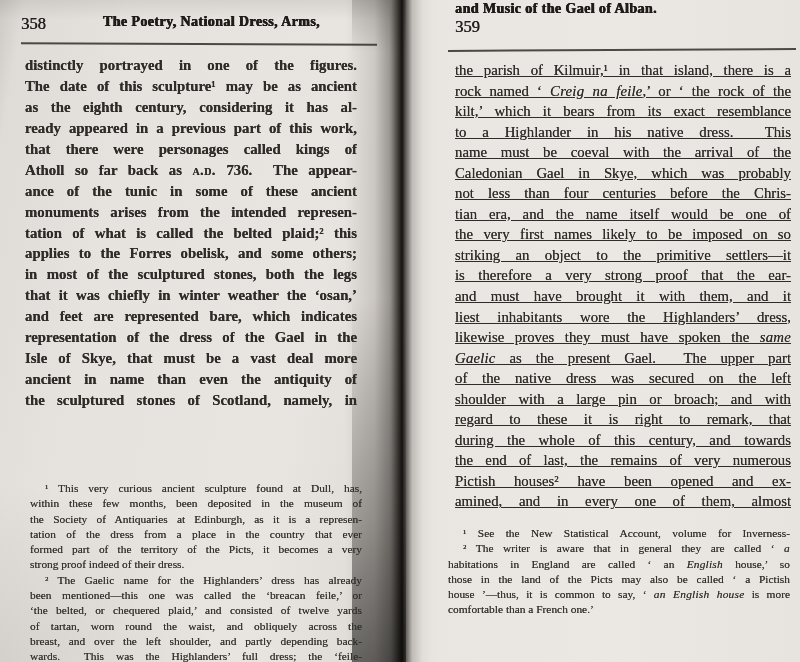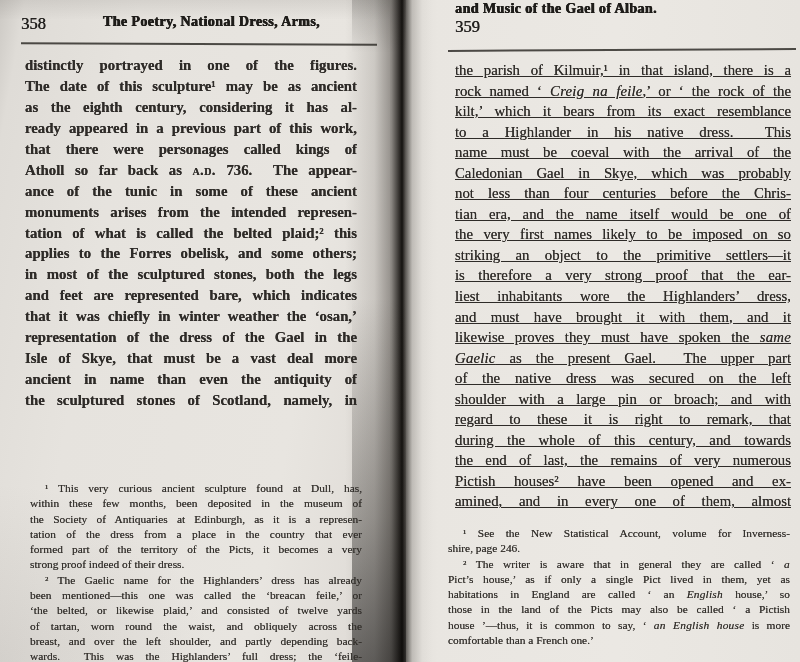--- a/index.html
+++ b/index.html
@@ -92,82 +92,80 @@
       <div class="line">The date of this sculpture¹ may be as ancient</div>
       <div class="line">as the eighth century, considering it has al-</div>
       <div class="line">ready appeared in a previous part of this work,</div>
       <div class="line">that there were personages called kings of</div>
       <div class="line">Atholl so far back as <span class="sc">a.d.</span> 736.&nbsp; The appear-</div>
       <div class="line">ance of the tunic in some of these ancient</div>
       <div class="line">monuments arises from the intended represen-</div>
       <div class="line">tation of what is called the belted plaid;² this</div>
       <div class="line">applies to the Forres obelisk, and some others;</div>
       <div class="line">in most of the sculptured stones, both the legs</div>
+      <div class="line">that it was chiefly in winter weather the ‘osan,’</div>
       <div class="line">and feet are represented bare, which indicates</div>
-      <div class="line">that it was chiefly in winter weather the ‘osan,’</div>
       <div class="line">representation of the dress of the Gael in the</div>
       <div class="line">Isle of Skye, that must be a vast deal more</div>
       <div class="line">ancient in name than even the antiquity of</div>
       <div class="line">the sculptured stones of Scotland, namely, in</div>
     </div>
 
   <div class="txt fn-block fn-left">
     <div class="fn">
         <div class="line">¹ This very curious ancient sculpture found at Dull, has,</div>
         <div class="line">within these few months, been deposited in the museum of</div>
         <div class="line">the Society of Antiquaries at Edinburgh, as it is a represen-</div>
         <div class="line">tation of the dress from a place in the country that ever</div>
         <div class="line">formed part of the territory of the Picts, it becomes a very</div>
         <div class="line nj">strong proof indeed of their dress.</div>
       </div>
     <div class="fn">
         <div class="line">² The Gaelic name for the Highlanders’ dress has already</div>
         <div class="line">been mentioned—this one was called the ‘breacan feile,’ or</div>
-        <div class="line">‘the belted, or likewise plaid,’ and consisted of twelve yards</div>
+        <div class="line">‘the belted, or chequered plaid,’ and consisted of twelve yards</div>
         <div class="line">of tartan, worn round the waist, and obliquely across the</div>
         <div class="line">breast, and over the left shoulder, and partly depending back-</div>
         <div class="line">wards.&nbsp; This was the Highlanders’ full dress; the ‘feile-</div>
         <div class="line">beag’ was the undress, and is now the kilt.—See Dr Arm-</div>
         <div class="line nj">strong’s Dictionary.</div>
       </div>
   </div>
 
   <div class="txt body-block body-right">
       <div class="line">the parish of Kilmuir,¹ in that island, there is a</div>
       <div class="line">rock named ‘ <i>Creig na feile</i>,’ or ‘ the rock of the</div>
       <div class="line">kilt,’ which it bears from its exact resemblance</div>
       <div class="line">to a Highlander in his native dress.&nbsp; This</div>
       <div class="line">name must be coeval with the arrival of the</div>
       <div class="line">Caledonian Gael in Skye, which was probably</div>
       <div class="line">not less than four centuries before the Chris-</div>
       <div class="line">tian era, and the name itself would be one of</div>
       <div class="line">the very first names likely to be imposed on so</div>
       <div class="line">striking an object to the primitive settlers—it</div>
       <div class="line">is therefore a very strong proof that the ear-</div>
+      <div class="line">and must have brought it with them, and it</div>
       <div class="line">liest inhabitants wore the Highlanders’ dress,</div>
-      <div class="line">and must have brought it with them, and it</div>
       <div class="line">likewise proves they must have spoken the <i>same</i></div>
       <div class="line"><i>Gaelic</i> as the present Gael.&nbsp; The upper part</div>
       <div class="line">of the native dress was secured on the left</div>
       <div class="line">shoulder with a large pin or broach; and with</div>
       <div class="line">regard to these it is right to remark, that</div>
       <div class="line">during the whole of this century, and towards</div>
       <div class="line">the end of last, the remains of very numerous</div>
       <div class="line">Pictish houses² have been opened and ex-</div>
       <div class="line">amined, and in every one of them, almost</div>
     </div>
 
   <div class="txt fn-block fn-right">
     <div class="fn">
         <div class="line">¹ See the New Statistical Account, volume for Inverness-</div>
-        <div class="line nj">shire, page 246.</div>
       </div>
     <div class="fn">
         <div class="line">² The writer is aware that in general they are called ‘ <i>a</i></div>
-        <div class="line">Pict’s house,’ as if only a single Pict lived in them, yet as</div>
         <div class="line">habitations in England are called ‘ an <i>English</i> house,’ so</div>
         <div class="line">those in the land of the Picts may also be called ‘ a Pictish</div>
         <div class="line">house ’—thus, it is common to say, ‘ <i>an English house</i> is more</div>
         <div class="line nj">comfortable than a French one.’</div>
       </div>
   </div>
 
 </div>
 
 </body></html>

